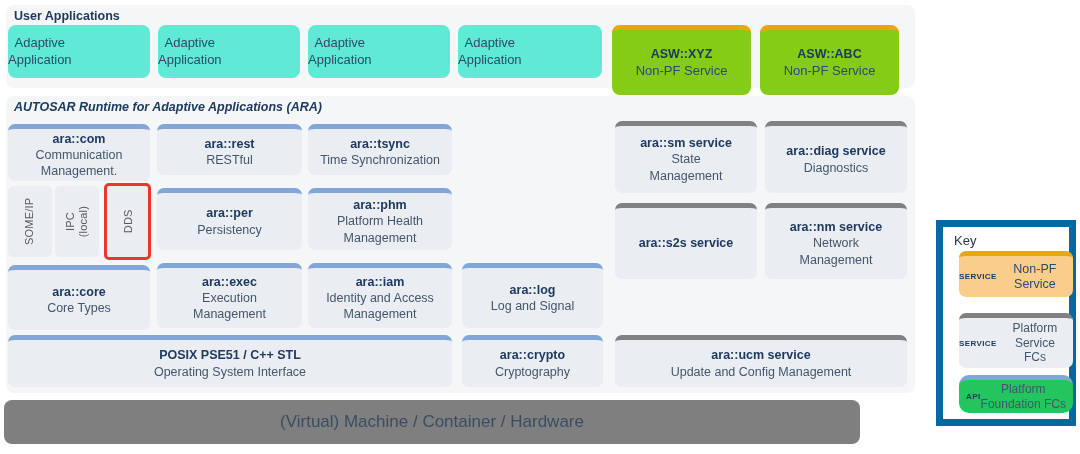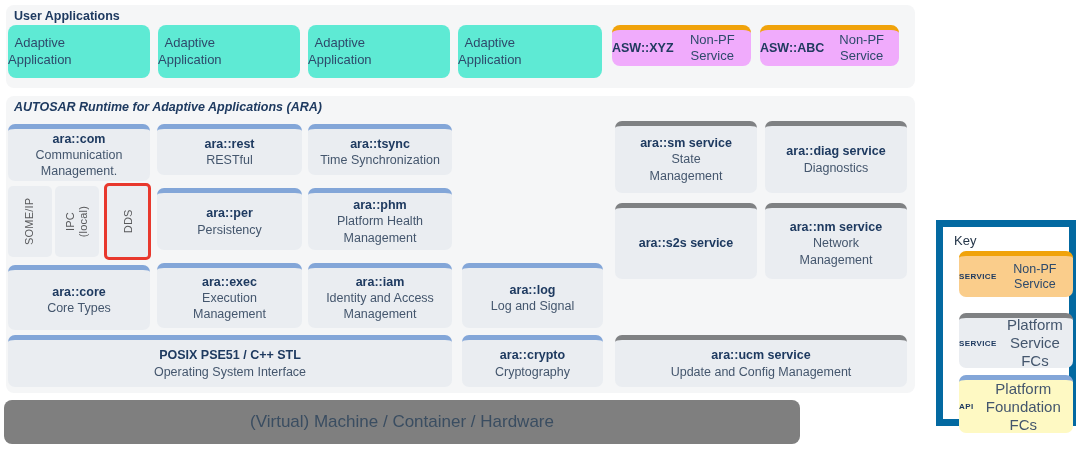--- a/index.html
+++ b/index.html
@@ -12,23 +12,23 @@
   #p-user{left:6px;top:5px;width:909px;height:83px;}
   #p-ara{left:6px;top:96px;width:909px;height:297px;font-style:italic;}
   .ph{position:absolute;left:8px;top:4px;font-size:12.5px;font-weight:bold;color:#1e3a60;}
 
   
   .app{position:absolute;top:25px;height:53px;background:#5eead4;border-radius:8px;
        display:flex;align-items:center;justify-content:flex-start;text-align:center;box-sizing:border-box;}
   .app-label{font-size:13px;color:#2e4a6b;white-space:pre-line;line-height:1.3;}
   #app0{left:8px;width:142px;}  #app1{left:158px;width:142px;}
   #app2{left:308px;width:142px;} #app3{left:458px;width:144px;}
-  .asw{position:absolute;top:25px;height:41px;background:#f0abfc;border-radius:8px;
+  .asw{position:absolute;top:25px;height:70px;background:#84cc16;border-radius:8px;
        border-top:5px solid #f0a30b;box-sizing:border-box;
-       display:flex;flex-direction:row;justify-content:center;align-items:center;text-align:center;}
+       display:flex;flex-direction:column;justify-content:center;align-items:center;text-align:center;}
   #asw0{left:612px;width:139px;} #asw1{left:760px;width:139px;}
   .asw .bt{color:#203a5f;}
   .asw .bs2{font-size:13px;color:#2e4a6b;line-height:1.25;}
 
   
   .blk{position:absolute;background:#eaedf1;border-radius:7px;border-top:5px solid #83a6d8;
        display:flex;flex-direction:column;justify-content:center;align-items:center;
        text-align:center;box-sizing:border-box;padding:1px 5px;}
   .blk.svc{border-top-color:#7f8183;}
   .bt{font-weight:bold;font-size:12.5px;color:#1e3a60;line-height:1.3;white-space:pre-line;}
@@ -53,35 +53,35 @@
 
   
   .tbox{position:absolute;top:186px;width:44px;height:71px;background:#eaedf1;border-radius:5px;
         display:flex;align-items:center;justify-content:center;box-sizing:border-box;}
   #t-0{left:8px;} #t-1{left:55px;}
   #t-2{left:104px;top:183px;width:47px;height:77px;border:3px solid #e8382d;background:#eaedf1;}
   .vt{transform:rotate(-90deg);font-size:11px;color:#58595b;white-space:pre-line;
       text-align:center;line-height:1.15;letter-spacing:0.2px;}
 
   
-  #bar{position:absolute;left:4px;top:400px;width:796px;height:44px;background:#7f7f7f;
+  #bar{position:absolute;left:4px;top:400px;width:856px;height:44px;background:#7f7f7f;
        border-radius:8px;display:flex;align-items:center;justify-content:center;
        font-size:17px;color:#3a4d61;}
 
   
   #key{position:absolute;left:936px;top:220px;width:140px;height:206px;background:#ffffff;
        border:7px solid #0369a1;box-sizing:border-box;}
   .kh{position:absolute;left:11px;top:6px;font-size:13px;color:#253649;}
   .kitem{position:absolute;left:16px;width:114px;border-radius:7px;box-sizing:border-box;
          display:flex;justify-content:center;align-items:center;text-align:center;}
   #k0{top:24px;height:46px;background:#facd8b;border-top:5px solid #f0a30b;}
   #k1{top:86px;height:55px;background:#eaedf1;border-top:5px solid #7f8183;}
-  #k2{top:148px;height:58px;background:#fef9c3;border-top:5px solid #83a6d8;}
+  #k2{top:148px;height:38px;background:#22c55e;border-top:5px solid #83a6d8;border-radius:10px;}
   .ktag{font-size:8px;font-weight:bold;color:#1e3a60;letter-spacing:0.4px;}
-  .klabel{font-size:15px;color:#44566d;white-space:pre-line;line-height:1.2;}
+  .klabel{font-size:12px;color:#44566d;white-space:pre-line;line-height:1.2;}
   #k0 .klabel{color:#2e4a6b;font-size:12.5px;}
 </style>
 </head>
 <body>
 
 <div class="canvas">
 
   <section class="panel" id="p-user">
     <div class="ph">User Applications</div>
   </section>

